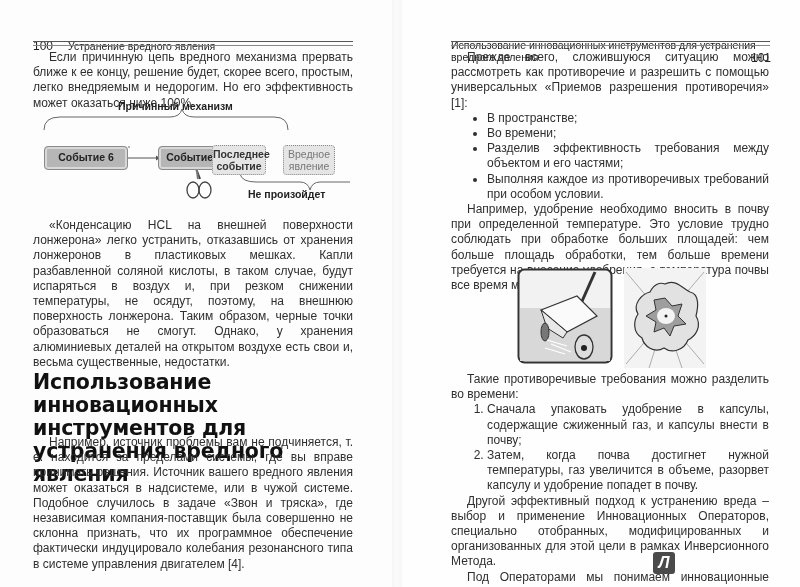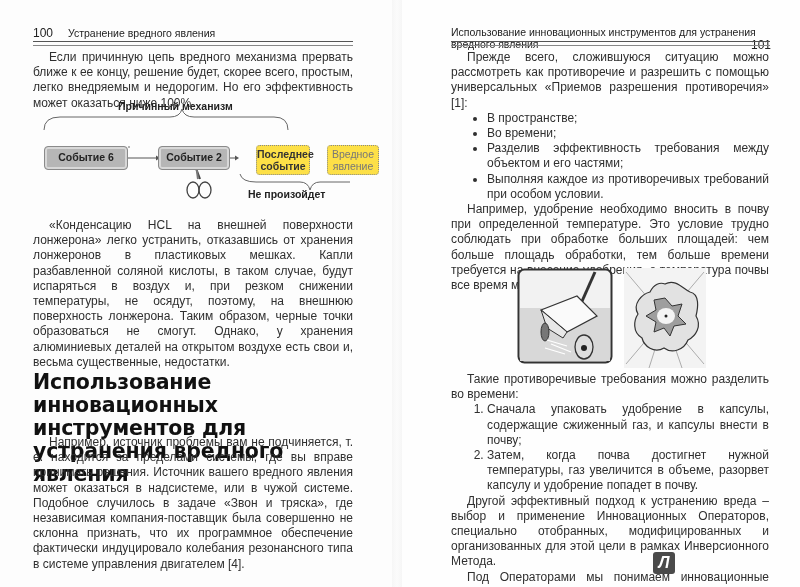--- a/index.html
+++ b/index.html
@@ -3,36 +3,36 @@
 <meta charset="utf-8">
 <style>
   html, body { margin:0; padding:0; }
   body { width:800px; height:587px; background:#fff; position:relative; overflow:hidden;
          font-family:"Liberation Sans", sans-serif; color:#2b2b2b; }
   .page { position:absolute; top:0; height:587px; }
   .page.left { left:0; width:395px; background:#fdfdfd; }
   .page.right { left:395px; width:405px; background:#fefefe; }
   .spine { position:absolute; left:392px; top:0; width:10px; height:587px;
            background:linear-gradient(to right,#f6f6f6,#fbfbfb,#f6f6f6); }
-  .header { position:absolute; top:26px; height:14px; font-family:"Liberation Sans Narrow","Liberation Sans",sans-serif;
+  .header { position:absolute; top:39px; height:14px; font-family:"Liberation Sans Narrow","Liberation Sans",sans-serif;
             font-size:10.5px; color:#222; }
   .header .num { font-size:12px; }
   .rule { position:absolute; top:41px; height:3px; border-top:1.5px solid #555; border-bottom:0.8px solid #888; }
   .text { position:absolute; font-size:12px; line-height:15.2px; color:#2f2f2f; text-align:justify; }
   .text p { margin:0; text-indent:16px; }
   .text p.noind { text-indent:0; }
   h2 { margin:0; font-family:"DejaVu Sans", sans-serif; font-weight:bold; font-size:20.5px; line-height:23px; color:#111; letter-spacing:-0.2px; }
   ul, ol { margin:0; padding-left:40px; }
   li { margin:0; }
   ul li { list-style:disc; }
   .diagram { position:absolute; left:30px; top:100px; width:320px; height:100px; }
   .box { position:absolute; font-size:10.5px; text-align:center; box-sizing:border-box; }
   .box.solid { background:#b6b6b6; border:1.5px solid #8a8a8a; border-radius:4px; font-weight:bold; color:#222;
                box-shadow:inset 0 0 0 2px #d8d8d8; }
-  .box.dashed { border:1.5px dotted #888; border-radius:4px; background:#fde047;margin-left:44px; }
+  .box.dashed { border:1.5px dotted #888; border-radius:4px; background:#e5e5e5; }
   .label-bold { position:absolute; font-size:10.5px; font-weight:bold; color:#222; }
   .logo { position:absolute; left:653px; top:552px; width:22px; height:22px; background:#4a4a4a; border-radius:3px;
           color:#fff; font-weight:bold; font-style:italic; font-size:16px; text-align:center; line-height:22px; }
 </style>
 </head>
 <body>
 
 <div class="page left"></div>
 <div class="page right"></div>
 <div class="spine"></div>

